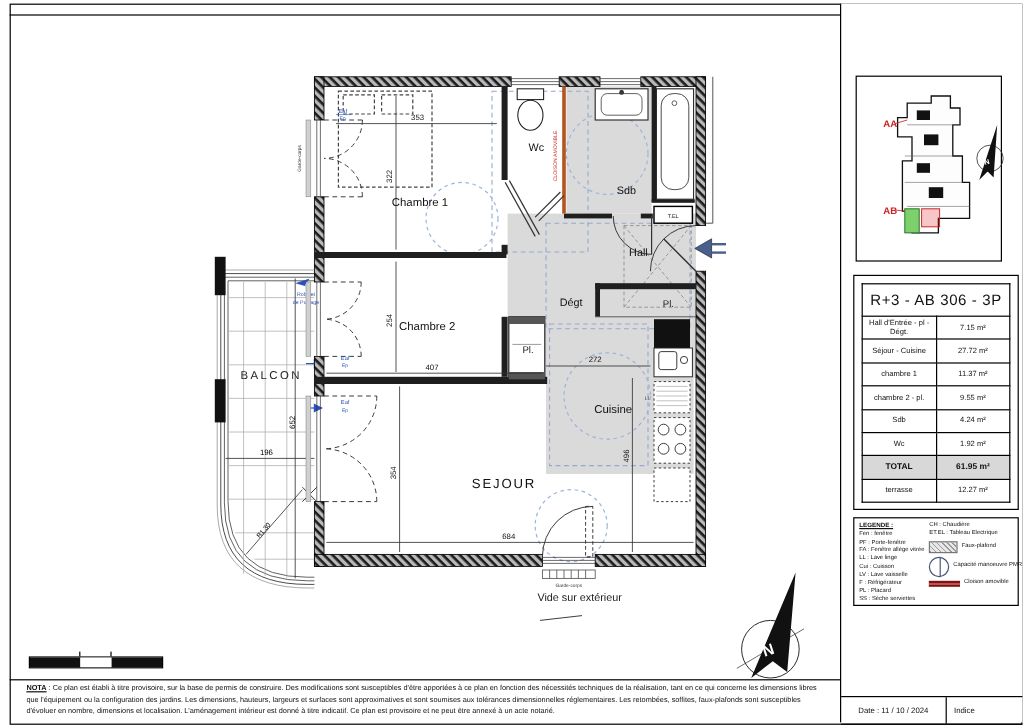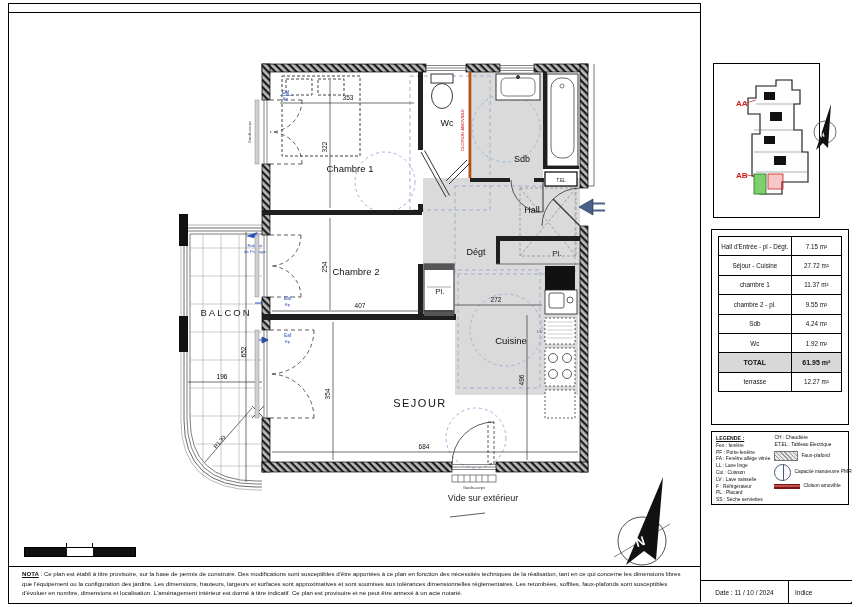--- a/index.html
+++ b/index.html
@@ -6,21 +6,21 @@
   #app{position:relative;width:860px;height:607px;background:#fff;overflow:hidden;
        font-family:"Liberation Sans",sans-serif;color:#111;}
   .frame{position:absolute;left:8px;top:3px;width:842px;height:599px;border:1.5px solid #000;}
   .topline{position:absolute;left:8px;top:12px;width:843px;border-top:1px solid #000;}
   .notaline{position:absolute;left:8px;top:566px;width:843px;border-top:1px solid #000;}
   svg text{font-family:"Liberation Sans",sans-serif;}
 
   
   .rightcol{position:absolute;left:700px;top:3px;width:151px;height:599px;border-left:1.2px solid #000;background:#fff;}
   .panel{position:absolute;border:1px solid #000;background:#fff;box-sizing:border-box;}
-  .keyplan{left:12px;top:60px;width:107px;height:155px;}
+  .keyplan{left:12px;top:60px;width:122px;height:155px;}
   .tablebox{left:10px;top:226px;width:138px;height:196px;padding:6px;}
   .unit-table{width:100%;border-collapse:collapse;table-layout:fixed;}
   .unit-table td{border:1px solid #000;text-align:center;vertical-align:middle;
                  font-size:6.3px;line-height:7.2px;padding:1px 2px;}
   .unit-table .ttl{font-size:12.5px;line-height:14px;height:24px;font-weight:400;letter-spacing:0.5px;}
   .unit-table td.lbl{width:55%;}
   .unit-table tr.data td{height:16.4px;}
   .unit-table tr.total td{background:#d8d8d8;font-weight:bold;font-size:7px;}
   .legendbox{left:10px;top:428px;width:138px;height:74px;display:flex;gap:4px;padding:3px 4px;}
   .leg-col{font-size:4.9px;line-height:6.8px;}
@@ -365,20 +365,23 @@
           <circle cx="111" cy="68" r="11" fill="none" stroke="#333" stroke-width="0.7"></circle>
           <path d="M 117,40 L 102,86 L 109,79 L 114,84 Z" fill="#111"></path>
           <text x="108" y="73" font-size="6" fill="#fff" font-weight="bold" text-anchor="middle" transform="rotate(-16 108 70)">N</text>
         </g>
       </svg>
     </div>
 
     <div class="panel tablebox">
       <table class="unit-table">
         <tbody>
+            <tr>
+              <td class="ttl" colspan="2">R+3 - AB 306 - 3P</td>
+            </tr>
         <tr class="data">
               <td class="lbl">Hall d'Entrée - pl - Dégt.</td>
               <td>7.15 m²</td>
             </tr>
         <tr class="data">
               <td class="lbl">Séjour - Cuisine</td>
               <td>27.72 m²</td>
             </tr>
         <tr class="data">
               <td class="lbl">chambre 1</td>

